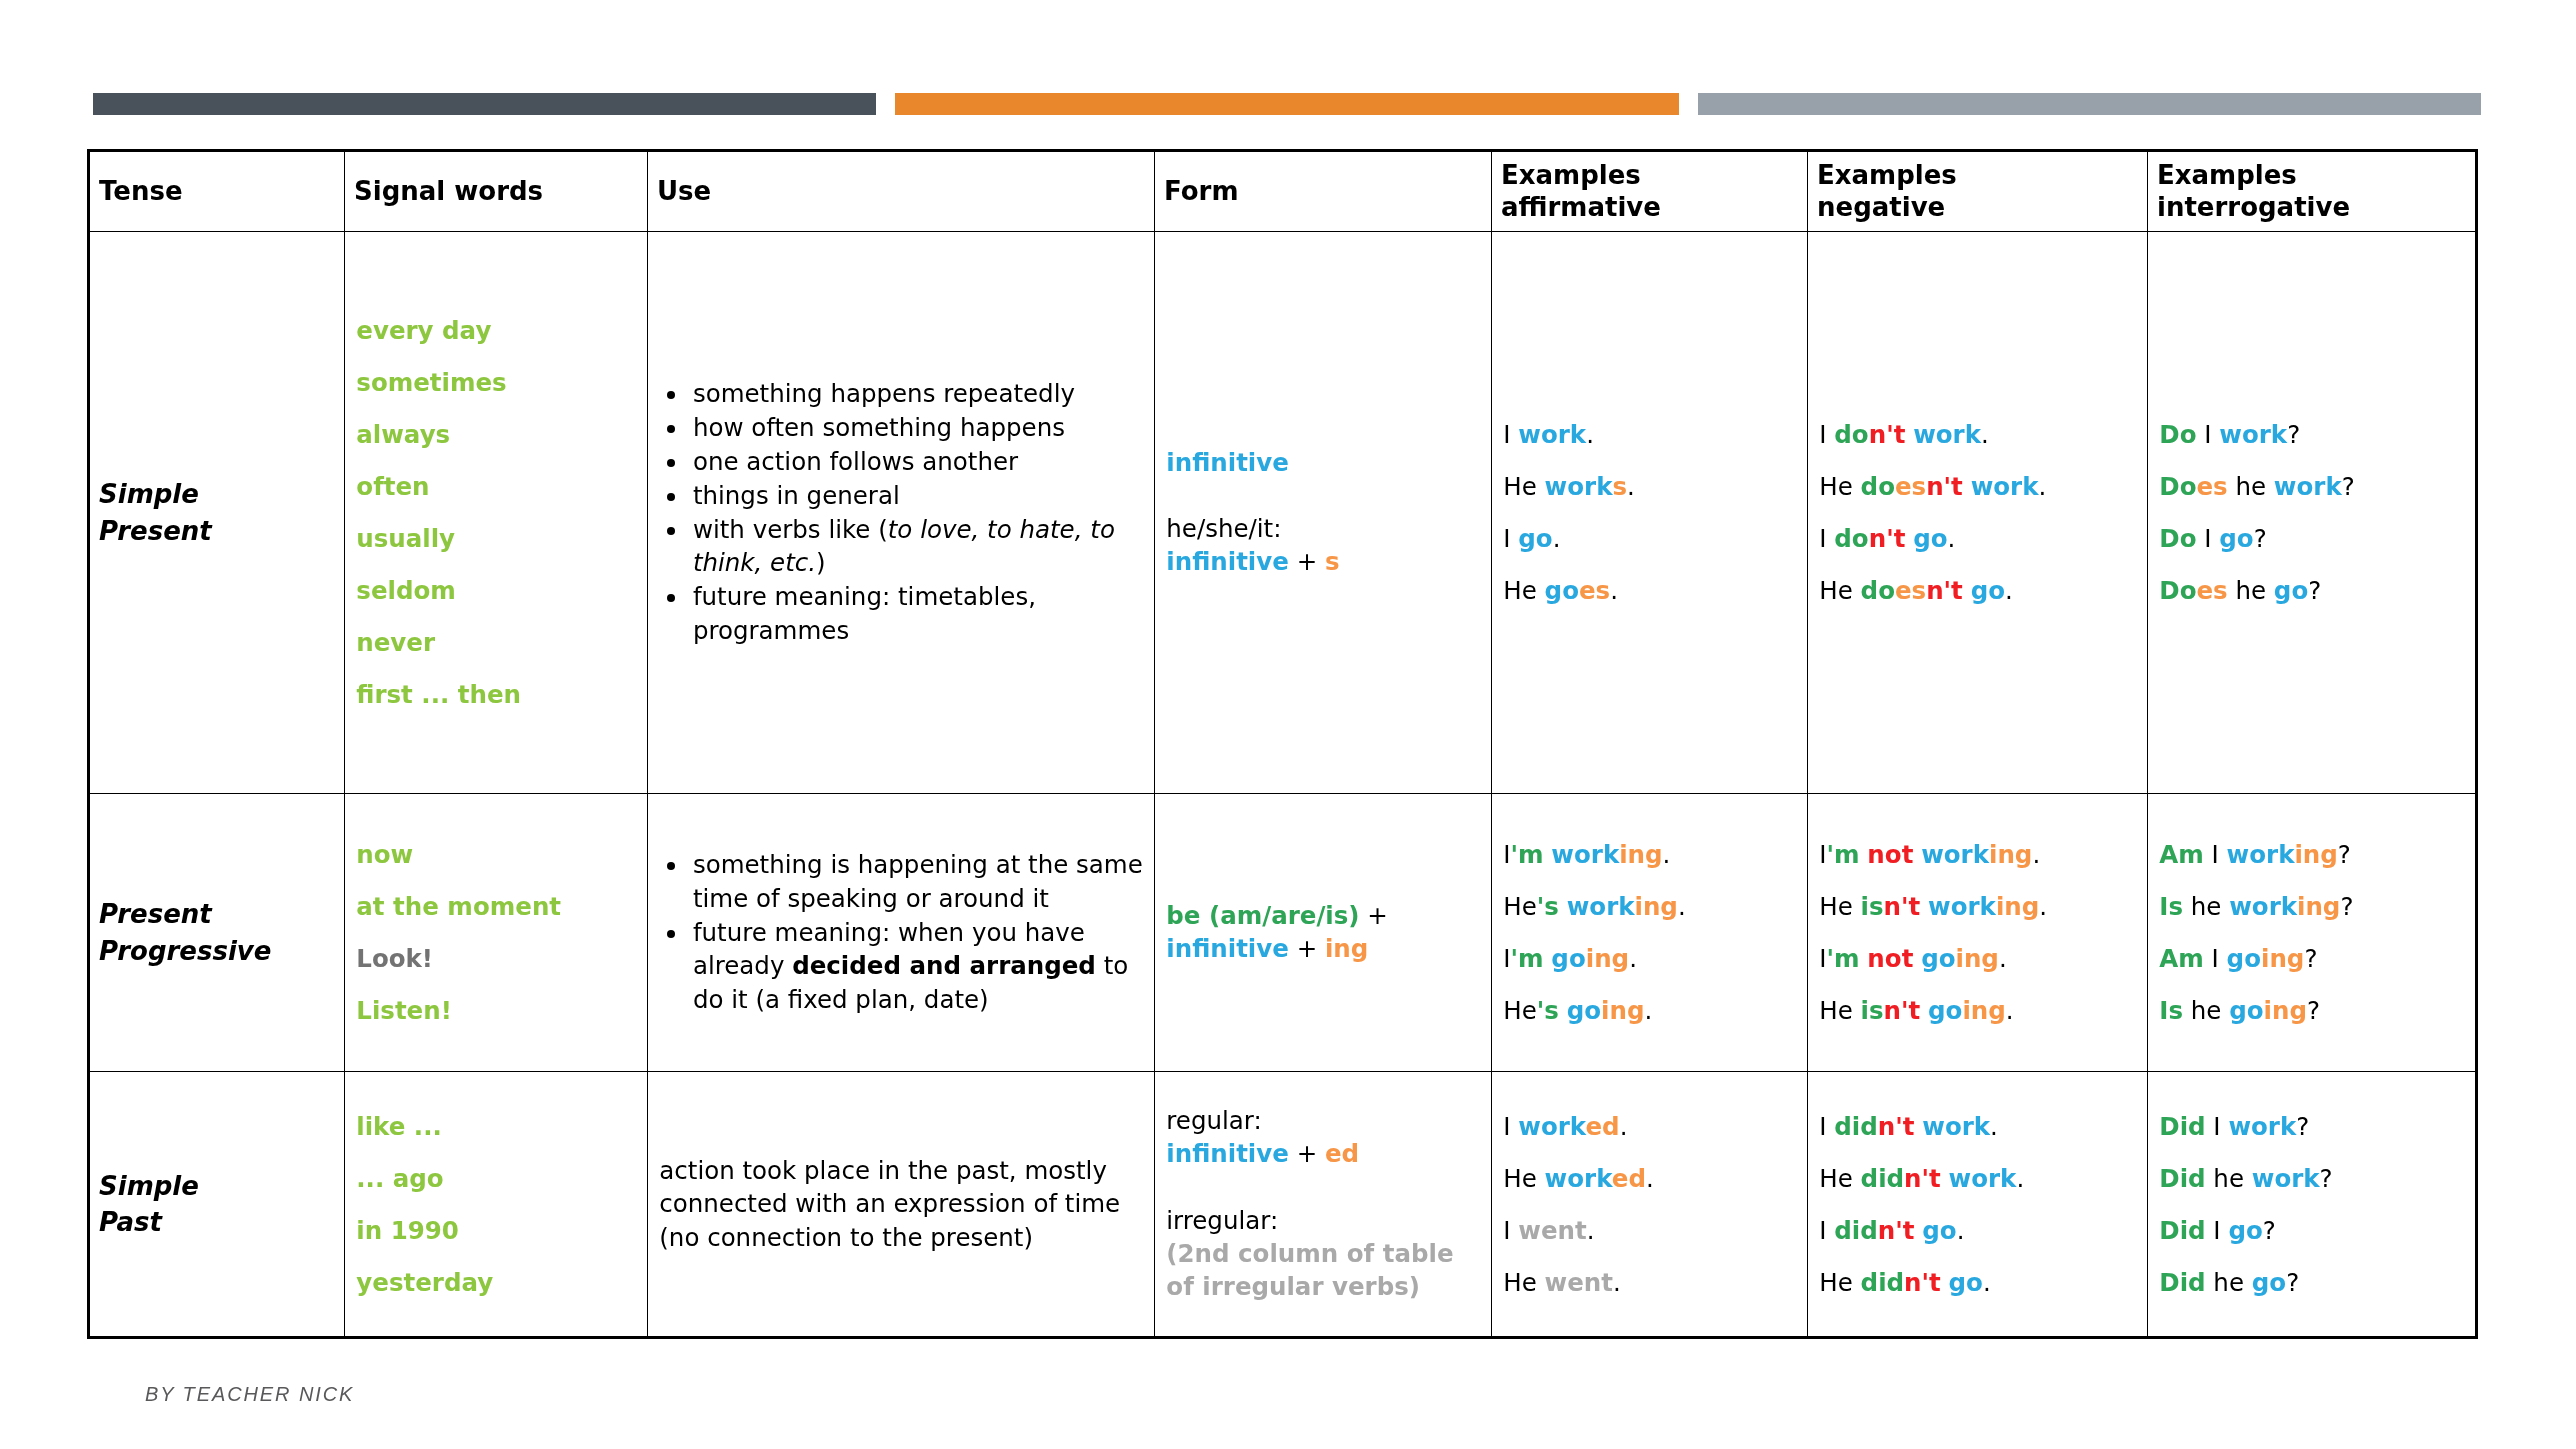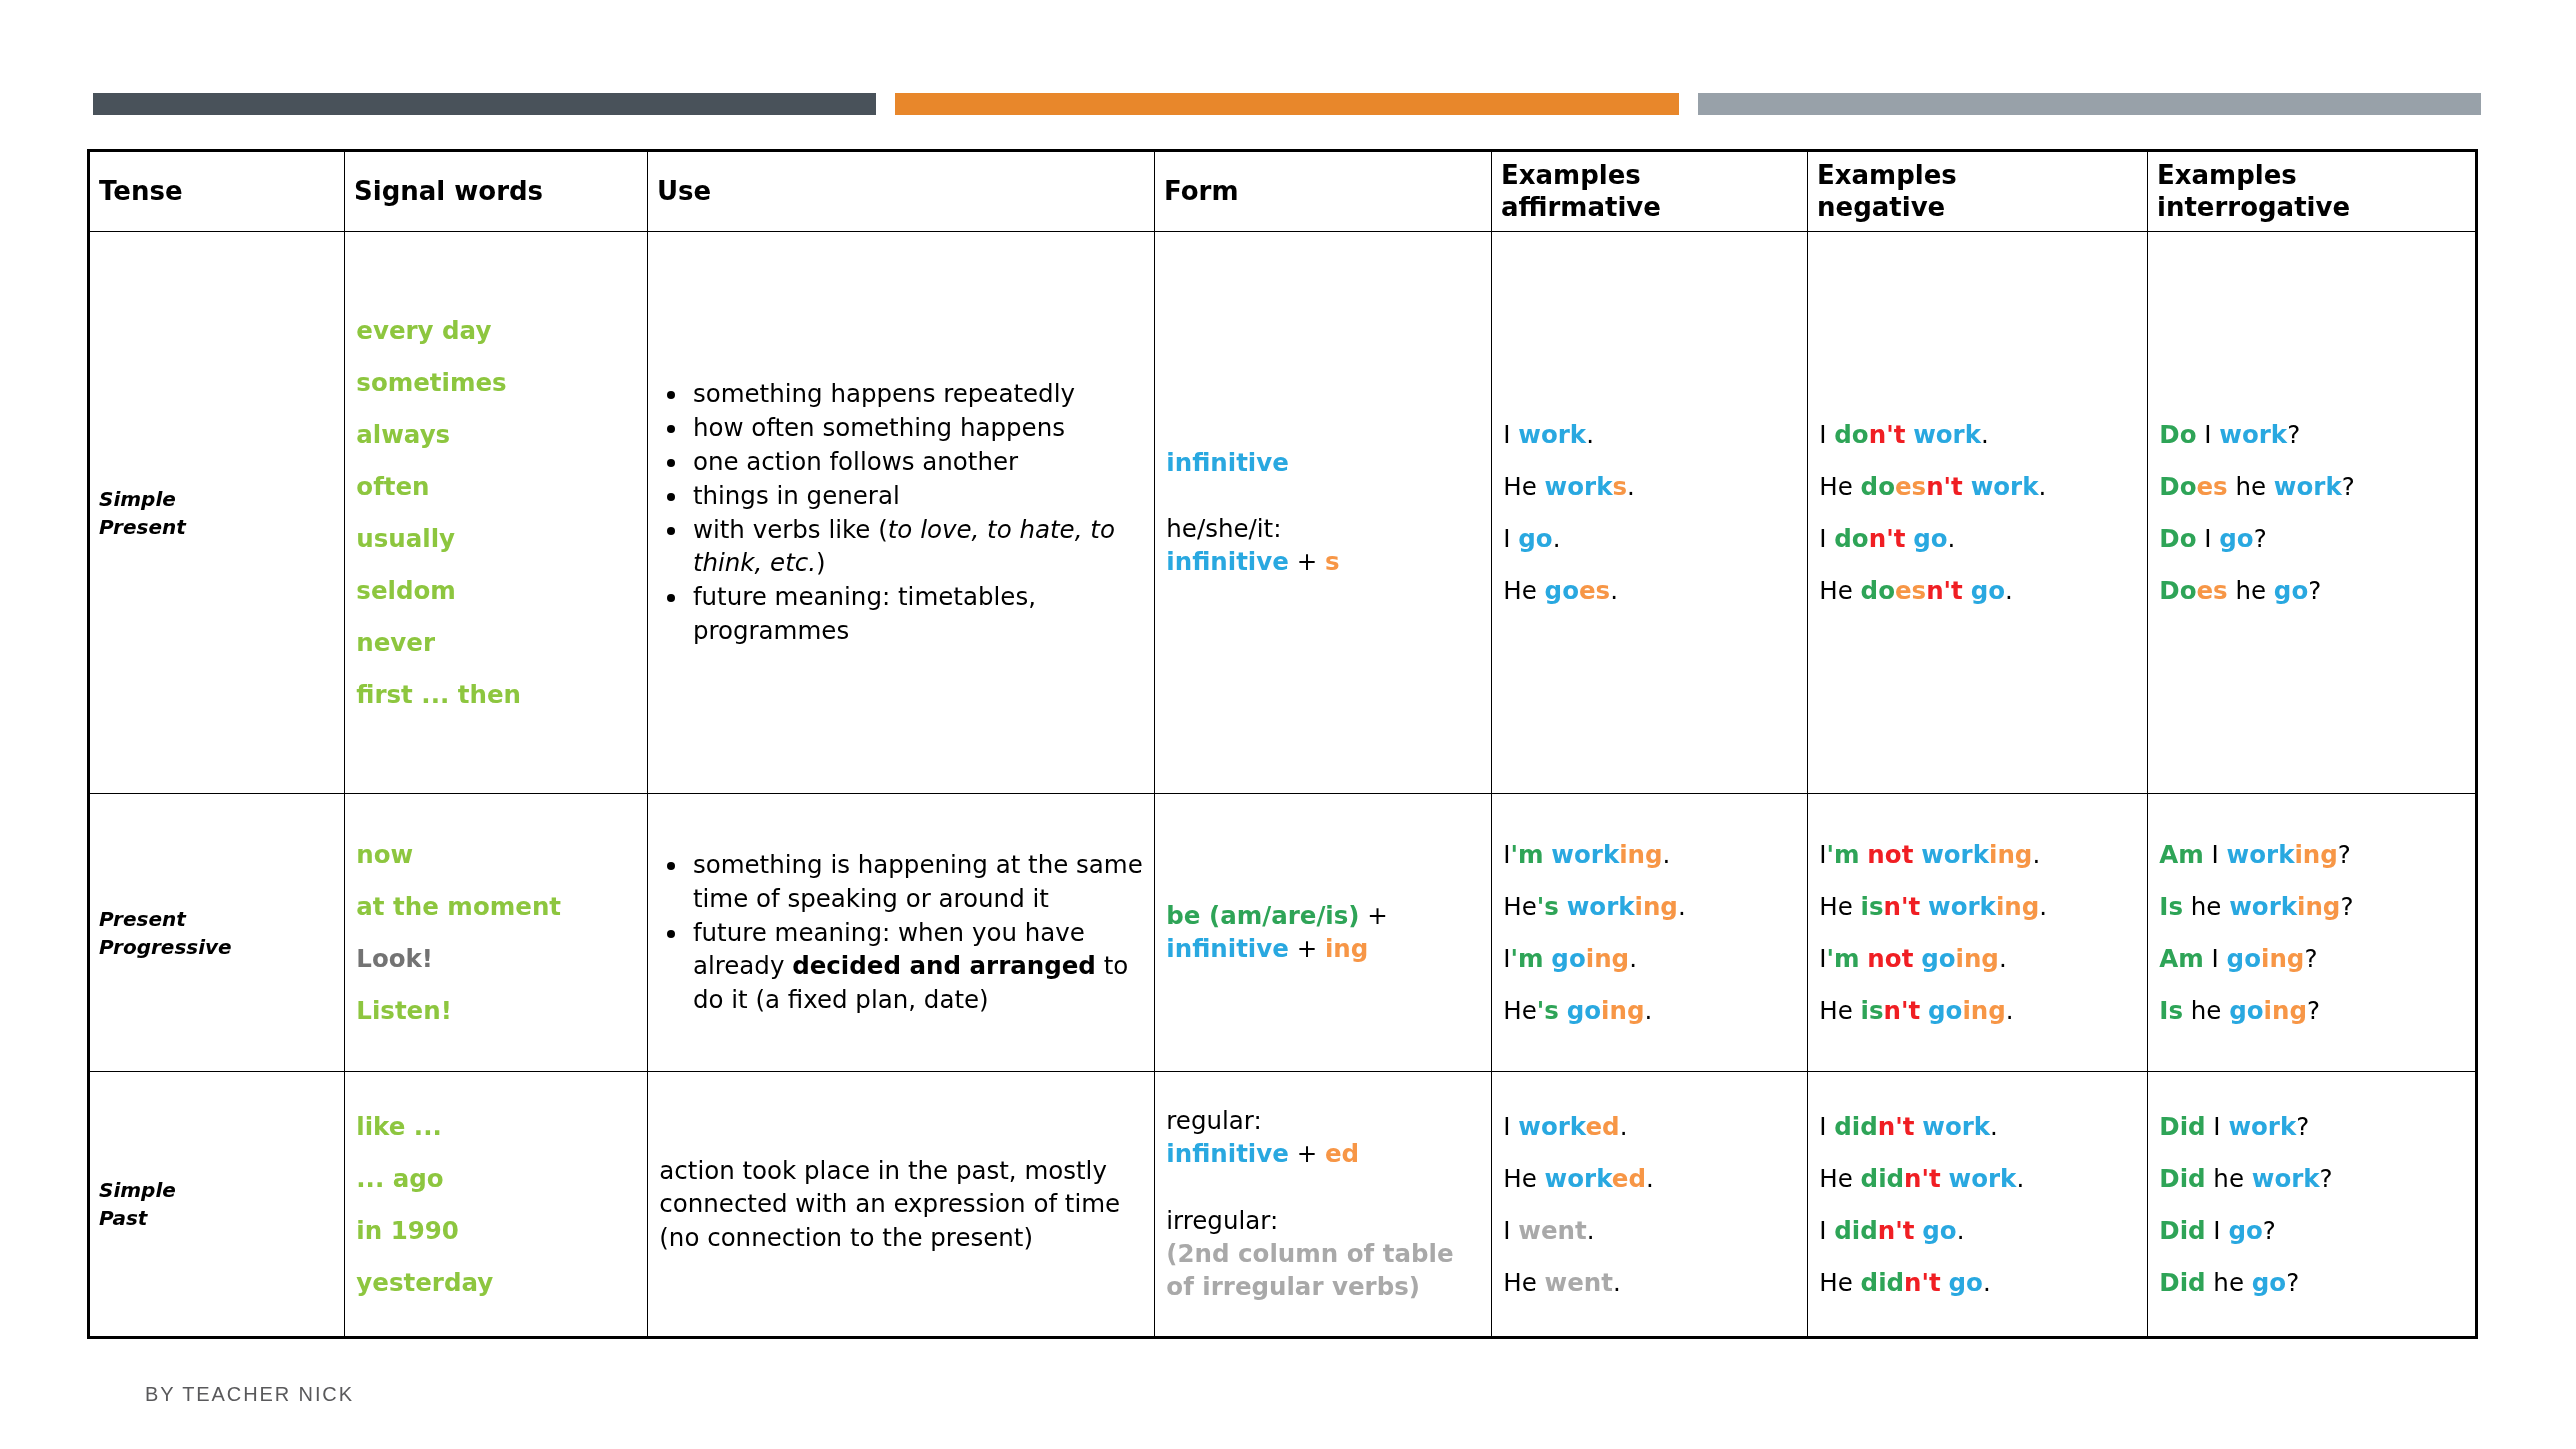--- a/index.html
+++ b/index.html
@@ -17,37 +17,37 @@
     border:3.2px solid #000;
   }
   .tense-table th, .tense-table td { border:1.9px solid #000; vertical-align:middle; overflow:hidden; }
   thead tr { height:81px; }
   tbody tr:nth-child(1) { height:562px; }
   tbody tr:nth-child(2) { height:278px; }
   tbody tr:nth-child(3) { height:266px; }
 
   th { font-size:26px; font-weight:bold; text-align:left; padding-left:9px; white-space:pre-line; line-height:1.2; }
 
-  td.tense { font-size:20px; font-weight:bold; font-style:italic; padding-left:9px; white-space:pre-line; line-height:1.4; }
+  td.tense { font-size:26px; font-weight:bold; font-style:italic; padding-left:9px; white-space:pre-line; line-height:1.4; }
 
   .sig    { font-size:24.5px; font-weight:bold; margin:23px 0 23px 10.3px; }
   .exline { font-size:24.5px; margin:23px 0 23px 10.3px; }
   .fline  { font-size:24.5px; margin:1.3px 0 1.3px 10.3px; min-height:32px; line-height:32px; }
 
   td.use ul { margin:0; font-size:24.5px; line-height:1.38; }
   td.use li { padding-left:3.9px; margin:0; }
   td.use .para { font-size:24.5px; line-height:1.35; padding:0 19.3px 0 10.3px; }
 
   .b { font-weight:bold; }
   .i { font-style:italic; }
 
   .footer {
     position:absolute; left:145px; top:1383px;
     font-family:"Liberation Sans", sans-serif;
-    font-size:20px; letter-spacing:1.9px; font-weight:400;
+    font-size:20px; letter-spacing:1.9px; font-weight:400;font-style:italic;
   }
 </style>
 </head>
 <body>
 
 <div class="page">
 
   <div class="bars">
     <div class="bar" style="background: rgb(73, 82, 90);"></div>
     <div class="bar" style="background: rgb(232, 135, 43);"></div>

